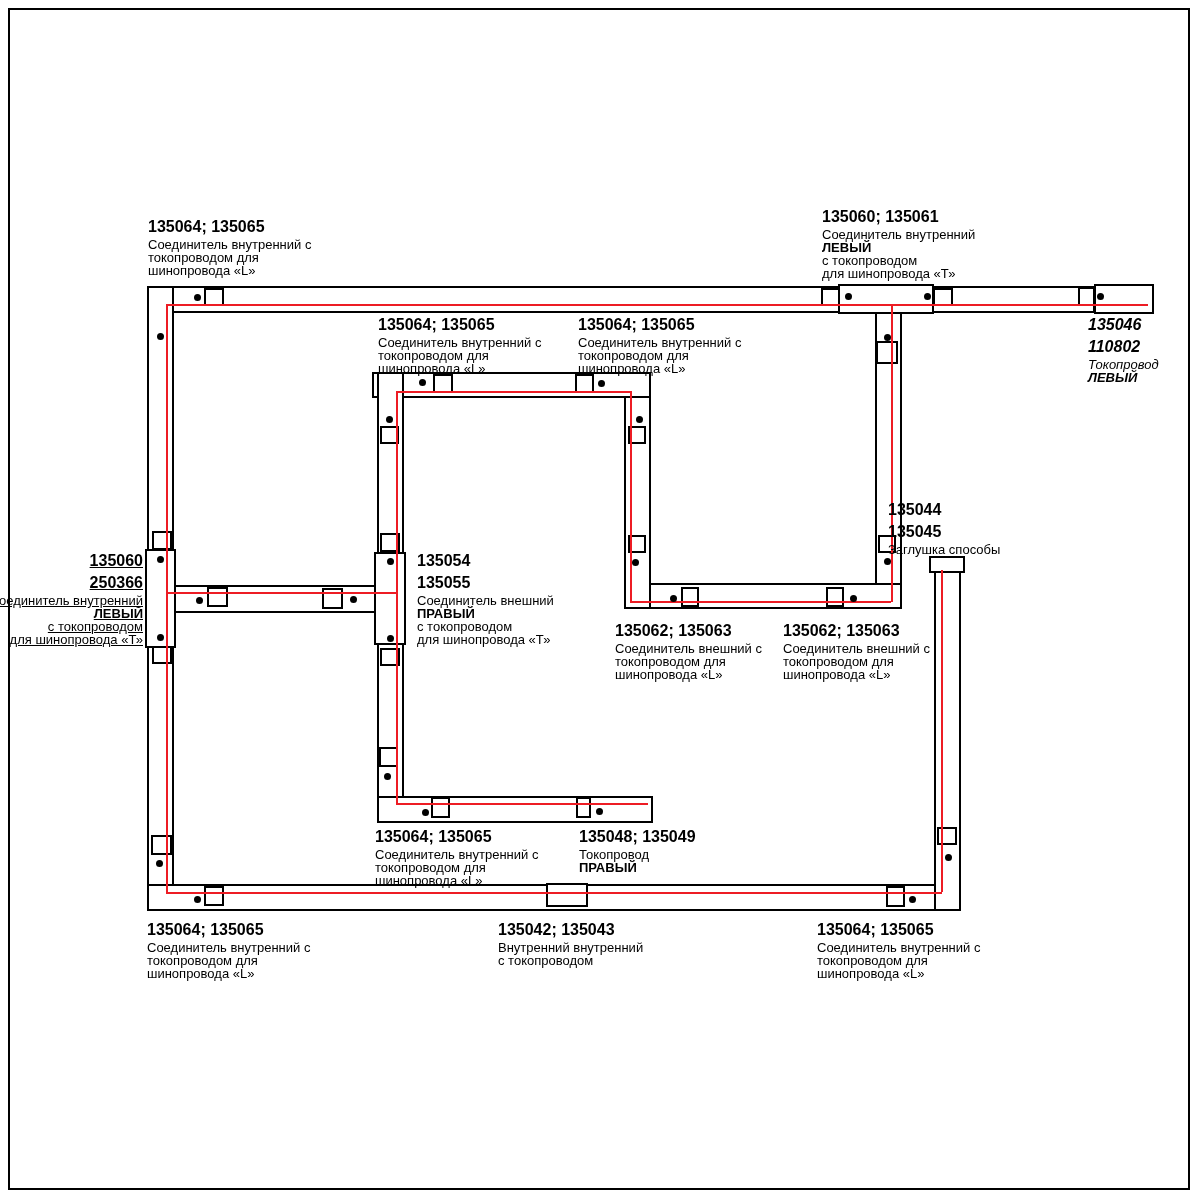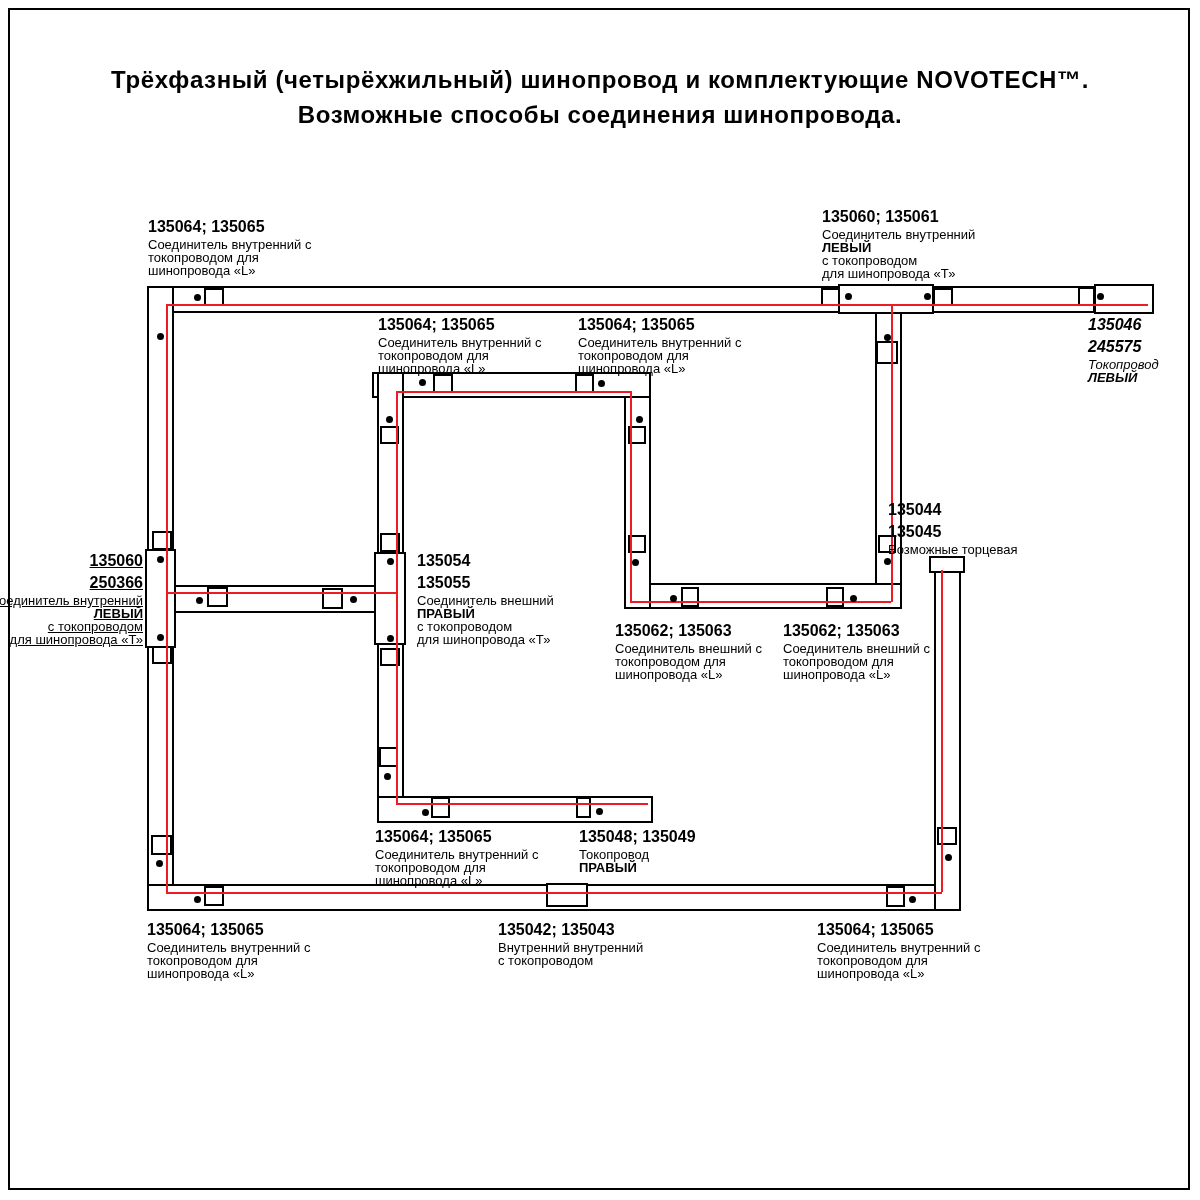--- a/index.html
+++ b/index.html
@@ -28,24 +28,20 @@
   .label .code { font-size:16px; font-weight:bold; line-height:22px; }
   .label .desc-line { font-size:13px; line-height:13px; }
   .label .desc-line.b { font-weight:bold; }
   .label.right { text-align:right; }
 </style>
 </head>
 <body>
 
 <div id="canvas">
   <div id="frame"></div>
-  <div id="title">
-    <div>Трёхфазный (четырёхжильный) шинопровод и комплектующие NOVOTECH™.</div>
-    <div>Возможные способы соединения шинопровода.</div>
-  </div>
   <div id="diagram">
       <div class="track" style="left: 147px; top: 286px; width: 948px; height: 27px;"></div>
       <div class="track" style="left: 1094px; top: 284px; width: 60px; height: 30px;"></div>
       <div class="track" style="left: 147px; top: 286px; width: 27px; height: 625px;"></div>
       <div class="track" style="left: 147px; top: 884px; width: 814px; height: 27px;"></div>
       <div class="track" style="left: 934px; top: 570px; width: 27px; height: 341px;"></div>
       <div class="track" style="left: 929px; top: 556px; width: 36px; height: 17px;"></div>
       <div class="track" style="left: 875px; top: 312px; width: 27px; height: 297px;"></div>
       <div class="track" style="left: 838px; top: 284px; width: 96px; height: 30px;"></div>
       <div class="track" style="left: 624px; top: 583px; width: 278px; height: 26px;"></div>
@@ -129,21 +125,21 @@
       </div>
       <div class="label" style="top: 206px; left: 822px;">
         <div class="code">135060; 135061</div>
         <div class="desc-line">Соединитель внутренний</div>
         <div class="desc-line b">ЛЕВЫЙ</div>
         <div class="desc-line">с токопроводом</div>
         <div class="desc-line">для шинопровода «Т»</div>
       </div>
       <div class="label" style="top: 314px; left: 1088px; font-style: italic;">
         <div class="code">135046</div>
-        <div class="code">245575</div>
+        <div class="code">110802</div>
         <div class="desc-line">Токопровод</div>
         <div class="desc-line b">ЛЕВЫЙ</div>
       </div>
       <div class="label" style="top: 314px; left: 378px;">
         <div class="code">135064; 135065</div>
         <div class="desc-line">Соединитель внутренний с</div>
         <div class="desc-line">токопроводом для</div>
         <div class="desc-line">шинопровода «L»</div>
       </div>
       <div class="label" style="top: 314px; left: 578px;">
@@ -164,21 +160,21 @@
         <div class="code">135054</div>
         <div class="code">135055</div>
         <div class="desc-line">Соединитель внешний</div>
         <div class="desc-line b">ПРАВЫЙ</div>
         <div class="desc-line">с токопроводом</div>
         <div class="desc-line">для шинопровода «Т»</div>
       </div>
       <div class="label" style="top: 499px; left: 888px;">
         <div class="code">135044</div>
         <div class="code">135045</div>
-        <div class="desc-line">Возможные торцевая</div>
+        <div class="desc-line">Заглушка способы</div>
       </div>
       <div class="label" style="top: 620px; left: 615px;">
         <div class="code">135062; 135063</div>
         <div class="desc-line">Соединитель внешний с</div>
         <div class="desc-line">токопроводом для</div>
         <div class="desc-line">шинопровода «L»</div>
       </div>
       <div class="label" style="top: 620px; left: 783px;">
         <div class="code">135062; 135063</div>
         <div class="desc-line">Соединитель внешний с</div>

